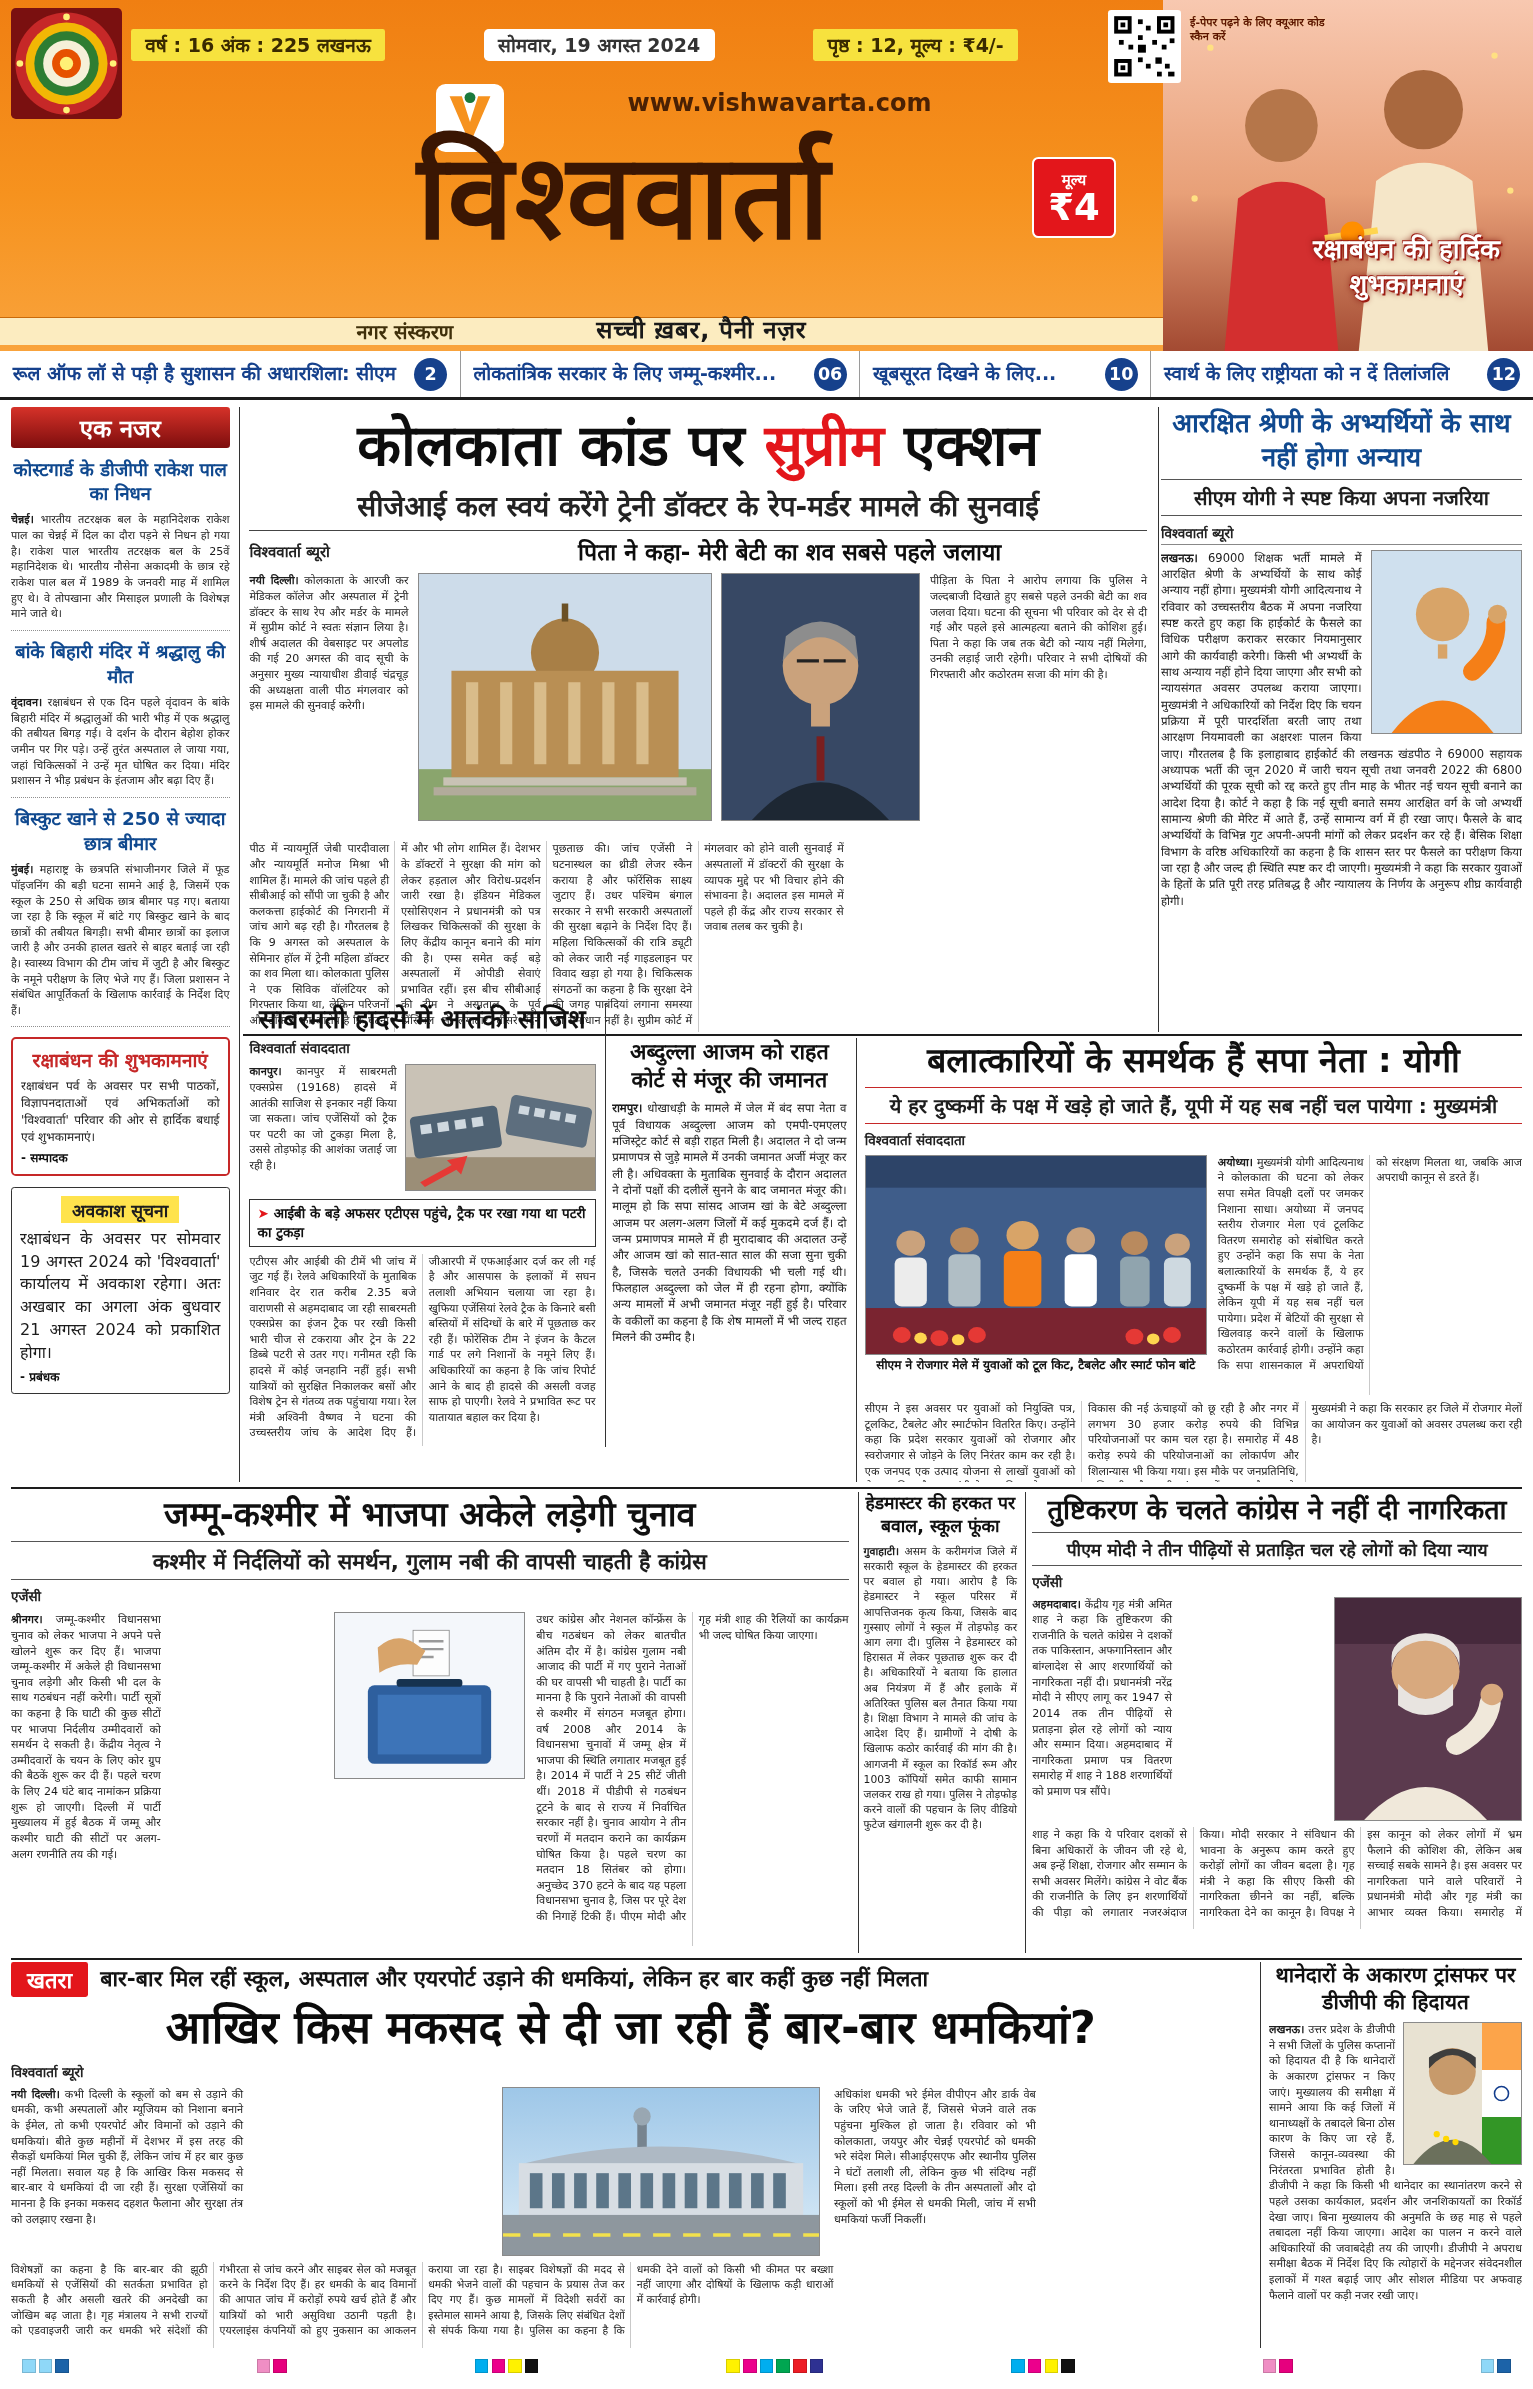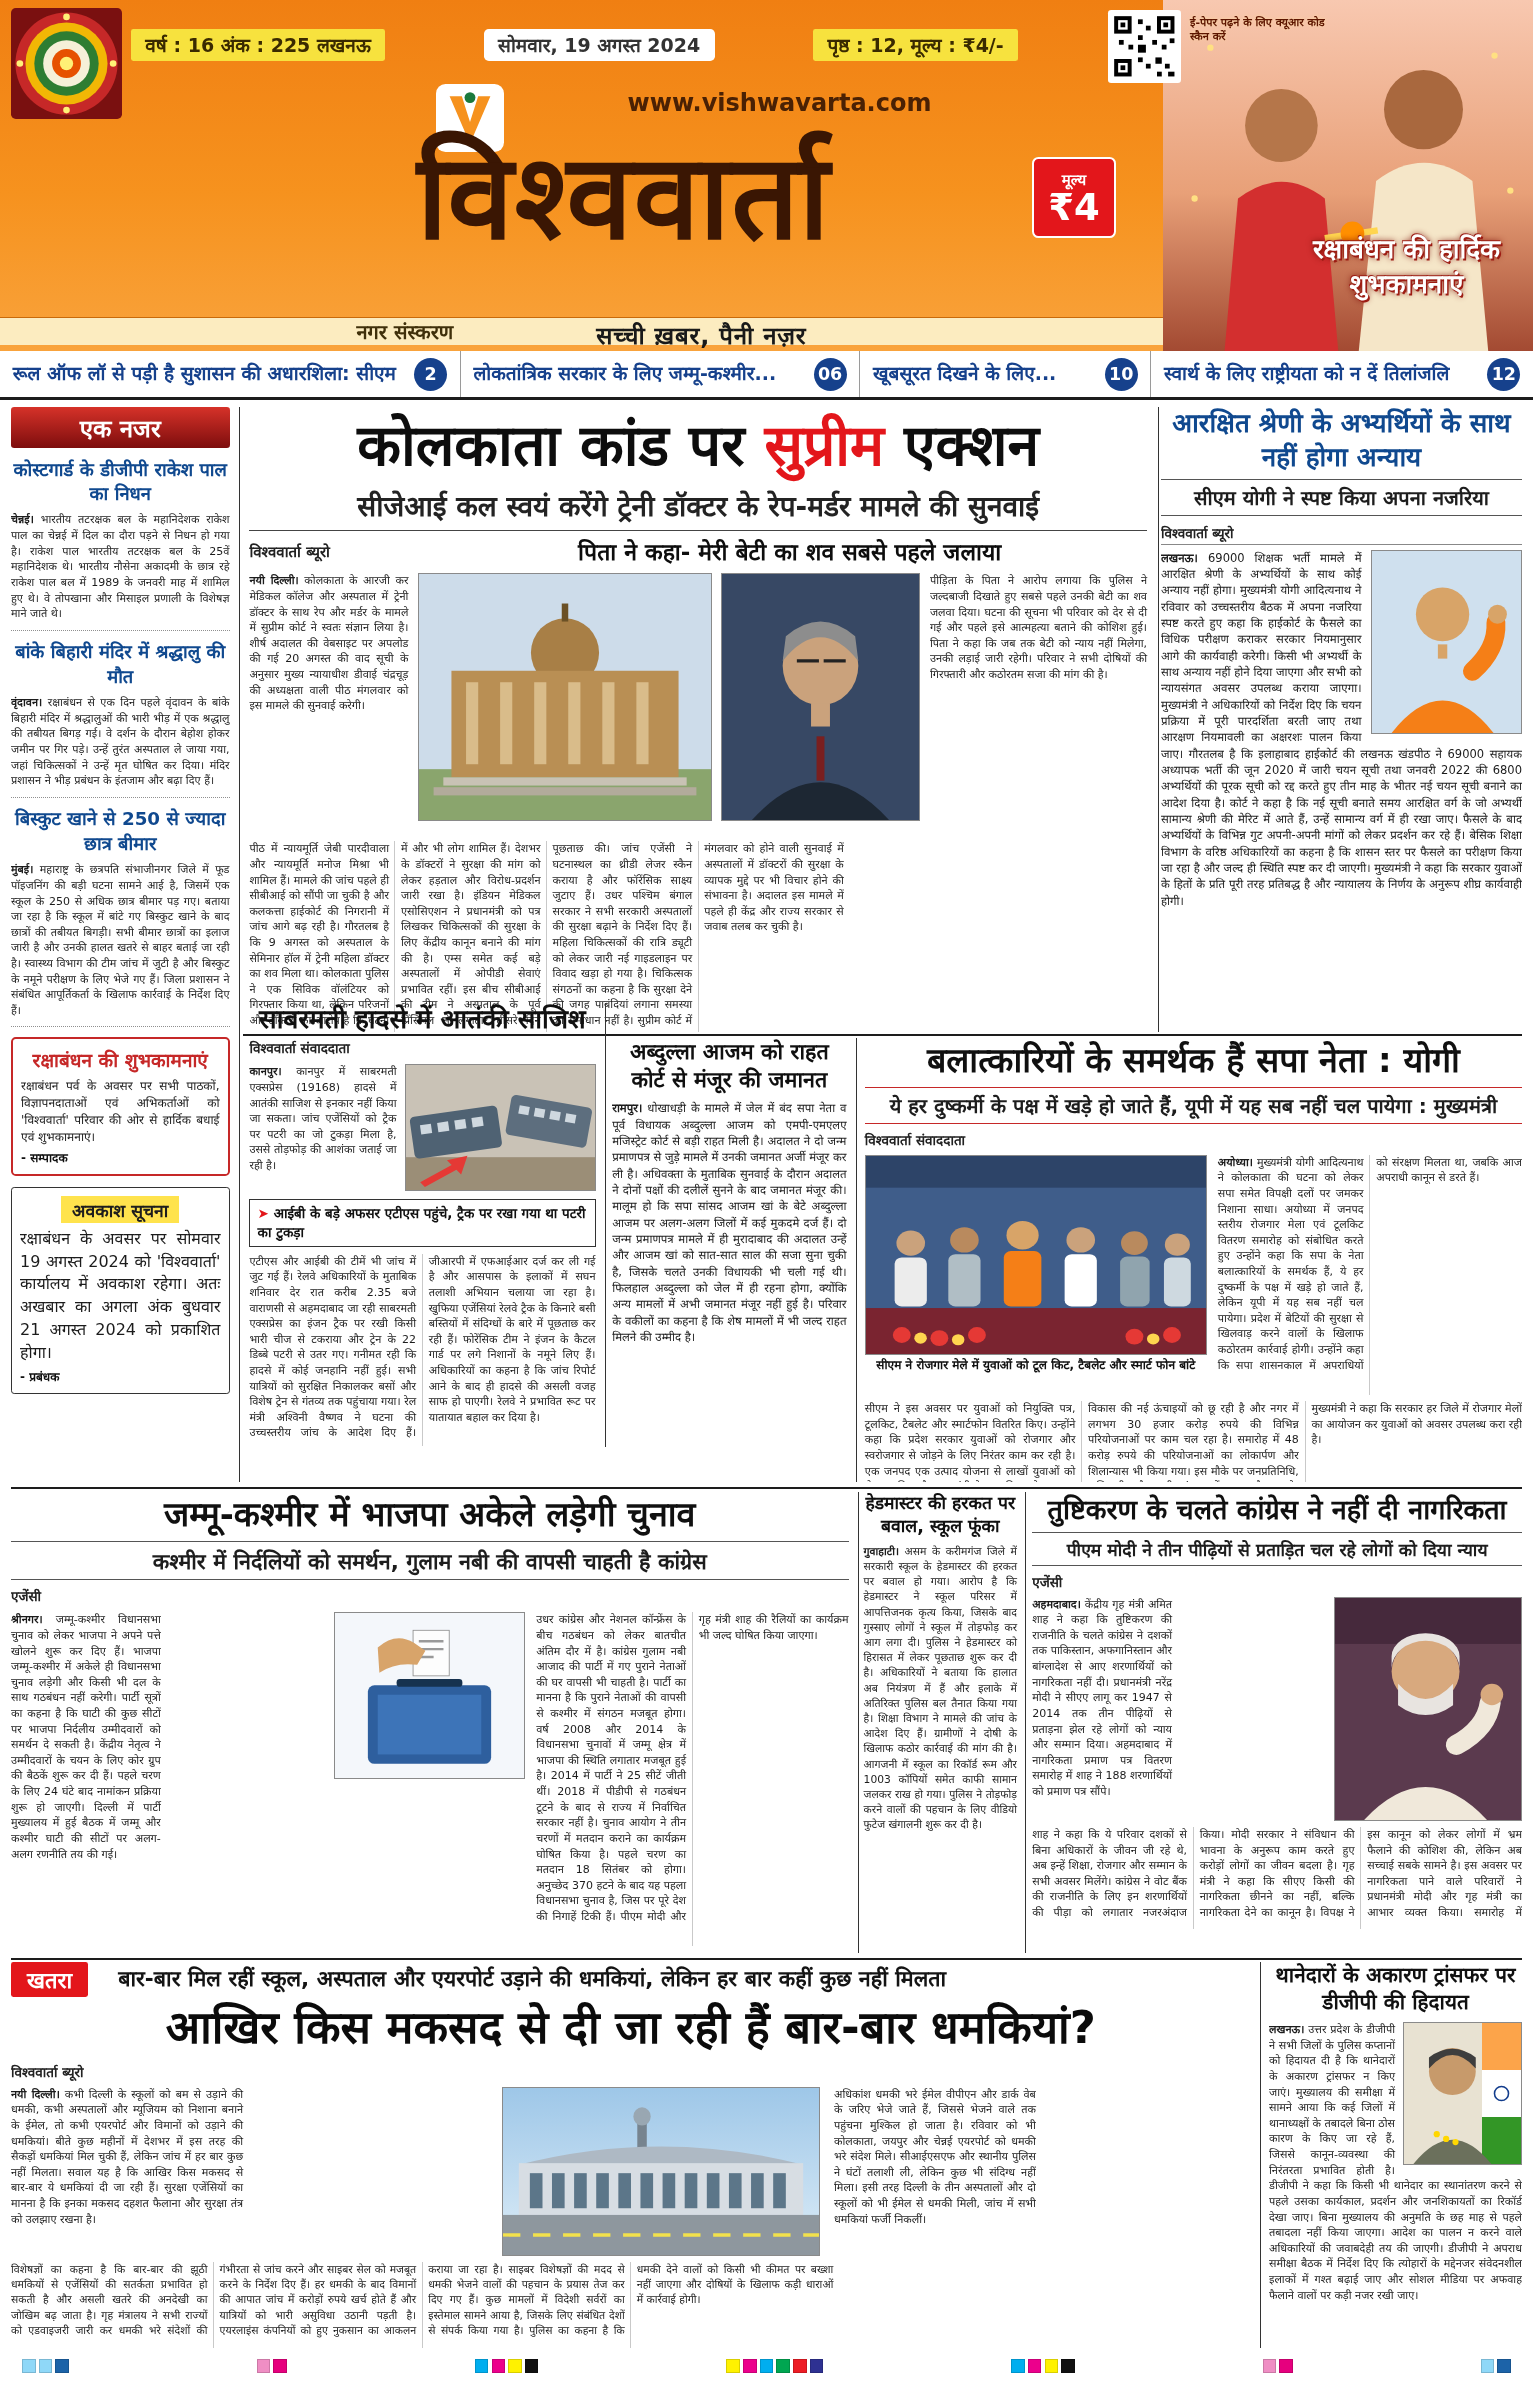--- a/index.html
+++ b/index.html
@@ -30,21 +30,21 @@
   .m-price .pl{font-size:15px;font-weight:bold}
   .m-price .pv{font-size:37px;font-weight:bold;line-height:1}
   .m-photo{position:absolute;left:1163px;top:0;width:371px;height:351px;overflow:hidden}
   .m-photo>svg{position:absolute;inset:0;width:100%;height:100%}
   .m-greet{position:absolute;right:8px;top:232px;width:239px;text-align:center;font-size:26px;font-weight:bold;
     color:#fff;line-height:1.35;text-shadow:1.6px 1.6px 0 #9d1c13,-0.8px -0.8px 0 #9d1c13,0 0 6.4px #7a0f08}
   .m-qr{position:absolute;left:1108px;top:9.5px;width:73px;height:73px;background:#fff;padding:3.2px;border-radius:3.2px}
   .m-qr svg{width:100%;height:100%}
   .m-qrnote{position:absolute;left:1190px;top:16px;width:151px;font-size:11px;line-height:1.3;font-weight:bold;color:#5d1500;text-shadow:0 0 3.2px #ffd9a0}
   .m-strip{position:absolute;left:0;top:317px;width:1163px;height:28px;background:#fcecc0;border-top:1.6px solid #c96a0a;
-    display:flex;align-items:flex-start;justify-content:center;gap:143px}
+    display:flex;align-items:flex-end;justify-content:center;gap:143px}
   .m-strip .ed{font-size:20px;font-weight:bold;color:#40300a}
   .m-strip .tag{font-size:24px;font-weight:bold;color:#191919;letter-spacing:0.8px}
   
   .teasers{position:absolute;left:0;top:351px;width:1533px;height:49px;background:#fff;border-bottom:3.2px solid #1d1d1d;display:flex}
   .teaser{display:flex;align-items:center;justify-content:space-between;gap:8px;padding:0 12.7px;border-right:1.6px solid #9a9a9a}
   .teaser:last-child{border-right:none}
   .t-text{font-size:19px;font-weight:bold;color:#16418c;line-height:1.15}
   .t-badge{min-width:33px;height:33px;border-radius:50%;background:#16418c;color:#fff;font-size:17.5px;font-weight:bold;
     display:flex;align-items:center;justify-content:center}
   
@@ -117,21 +117,21 @@
   .headmaster .body{font-size:10.7px}
   .citizen{left:1029px;top:1492px;width:493px;height:461px;padding-left:3.2px}
   .citizen .hl{font-size:27px}
   .citizen .subrule{font-size:17.5px}
   .ct-row{display:flex;gap:9.5px;margin-top:3.2px;height:224px}
   .ct-b1{flex:1;height:224px}
   .ct-fig{width:188px;height:224px;flex:none}
   .ct-b2{margin-top:6.4px;height:102px}
   
   .threats{left:11px;top:1962px;width:1250px;height:386px;padding-right:9.5px;border-right:1.6px solid #333}
-  .th-kicker{display:flex;align-items:center;gap:30px}
+  .th-kicker{display:flex;align-items:center;gap:12px}
   .th-label{background:#e3161b;color:#fff;font-size:22px;font-weight:bold;padding:2.4px 16px;border-radius:2.4px;flex:none}
   .th-ktext{font-size:21.5px;font-weight:bold;color:#141414;line-height:1.2}
   .th-h1{font-size:45px;font-weight:bold;text-align:center;line-height:1.35;color:#0b0b0b;margin:1.6px 0}
   .th-row{display:flex;gap:14px;margin-top:3.2px;height:169px}
   .th-b1{width:477px;height:169px}
   .th-fig{width:318px;height:169px;flex:none}
   .th-b2{flex:1;height:169px}
   .th-b3{margin-top:6.4px;height:87px}
   .th-b3 .body{font-size:10.7px}
   .dgp{left:1269px;top:1962px;width:253px;height:386px}

